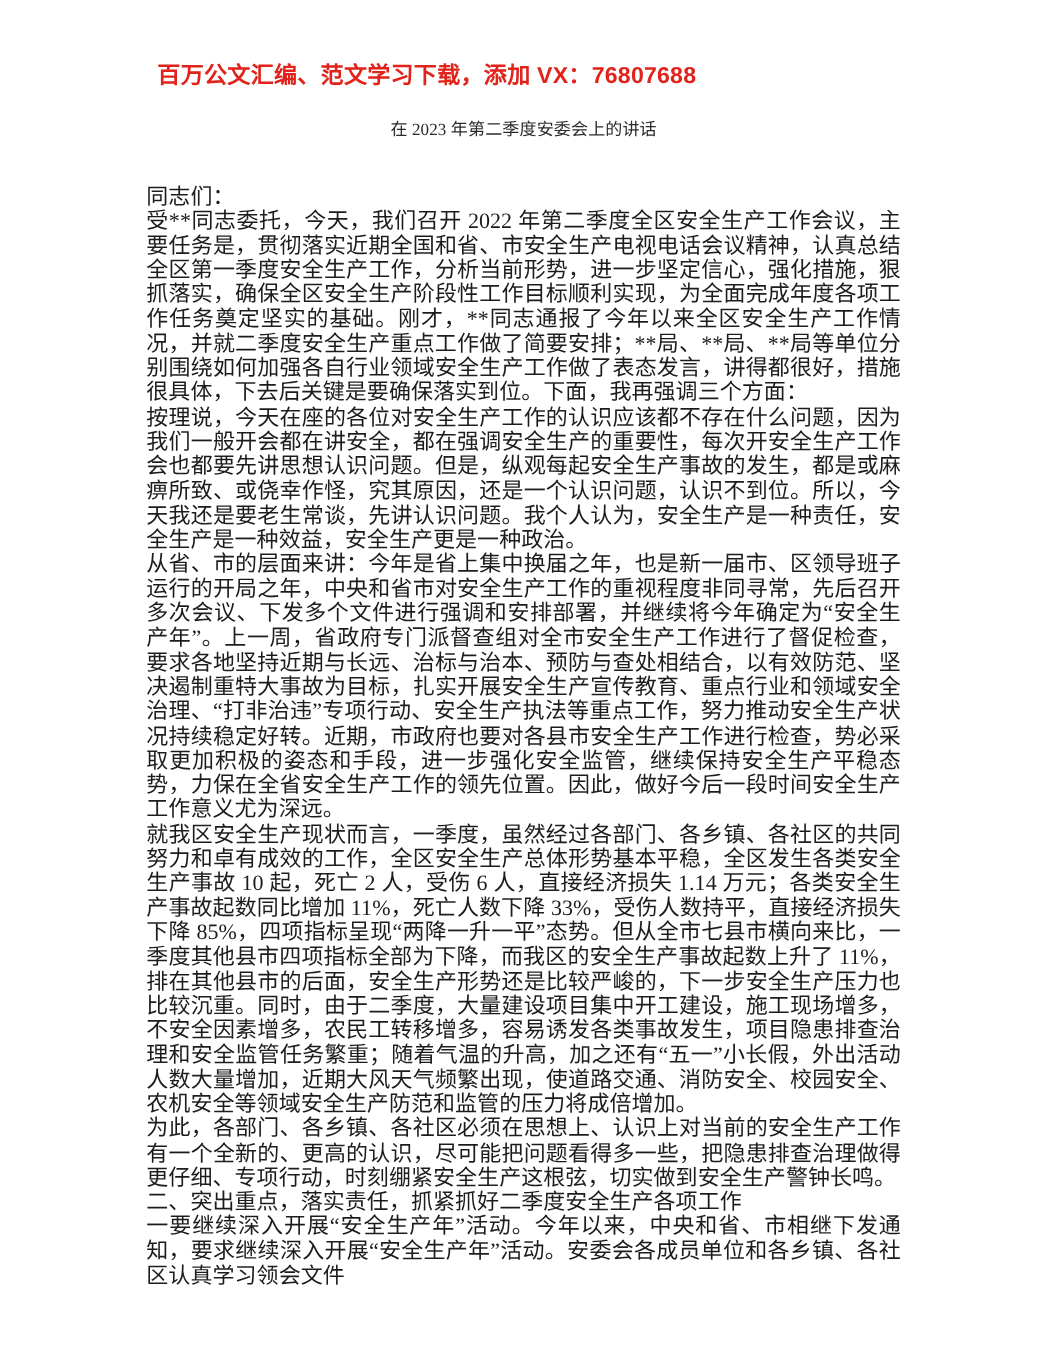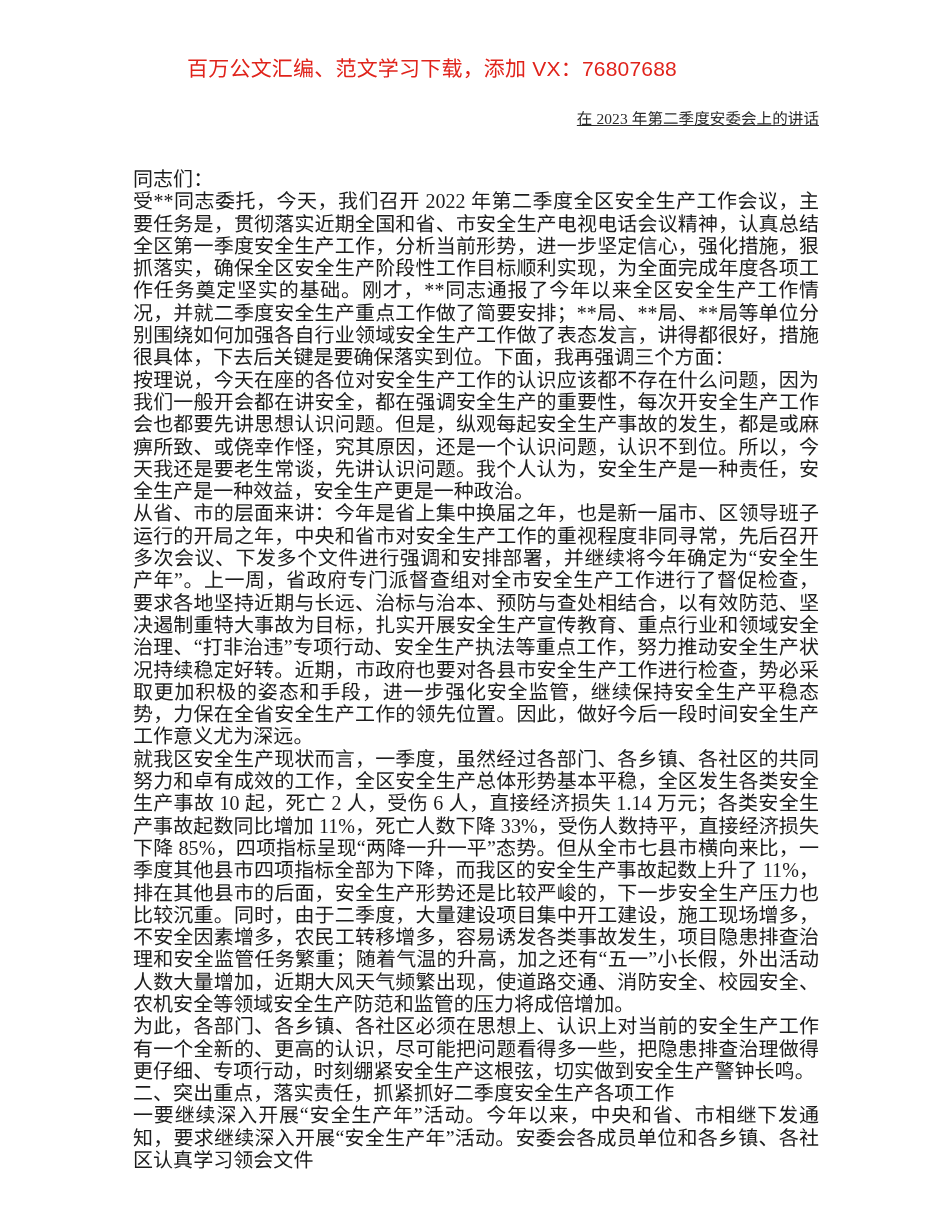--- a/index.html
+++ b/index.html
@@ -26,44 +26,42 @@
 
   
   .promo-banner {
     position: absolute;
     top: 56px;
     left: 0;
     width: 776px;
     text-align: center;
     font-family: "Liberation Sans", "DejaVu Sans", sans-serif;
     font-size: 21px;
-    font-weight: 400;
+    font-weight: 700;
     letter-spacing: 0.2px;
     color: #e0231b;
     white-space: nowrap;
     line-height: 1.2;
-    padding-left: 44px;
   }
 
   
   .doc {
     position: absolute;
     top: 108px;
     left: 133px;
     width: 686px;
   }
 
   .doc-title {
     font-size: 15.5px;
     line-height: 22px;
     color: #2a2a2a;
     margin: 0;
-    text-align: right;
+    text-align: center;
     letter-spacing: 0.1px;
-    text-decoration: underline;
   }
 
   .title-gap {
     height: 38px;
   }
 
   .para {
     font-size: 20px;
     line-height: 22.3px;
     margin: 0;

